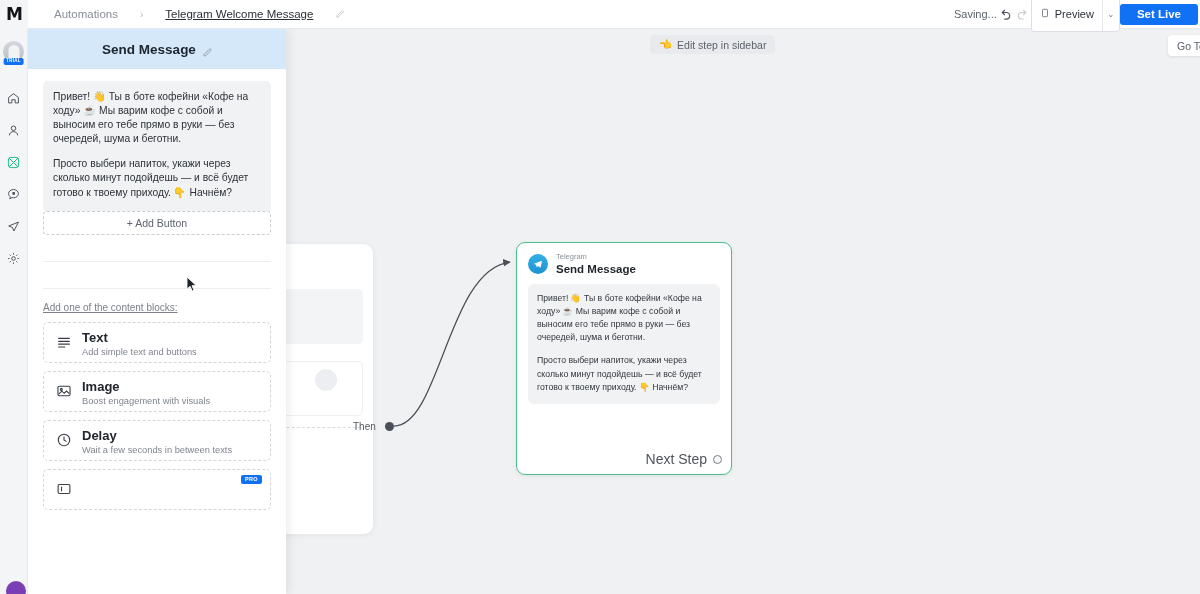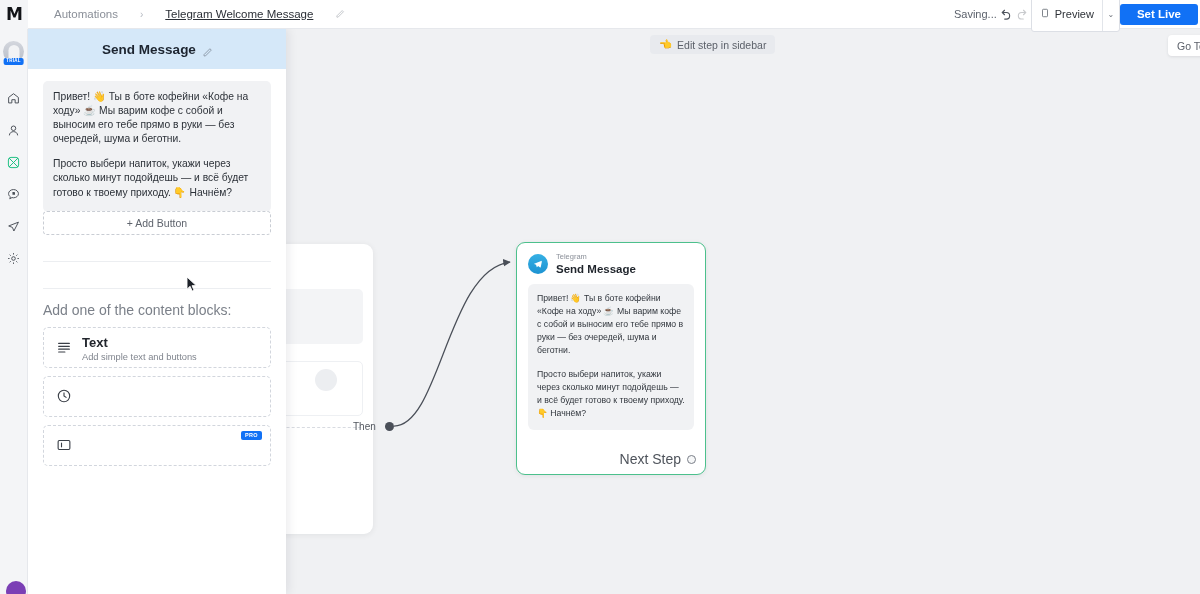--- a/index.html
+++ b/index.html
@@ -113,21 +113,21 @@
   .dashed-btn {
     border: 1px dashed #c9cdd4; border-radius: 4px; height: 24px;
     display: flex; align-items: center; justify-content: center;
     font-size: 10.5px; color: #5e636c; background: #fff;
   }
   .add-btn-wrap { margin-top: -1px; }
   .sb-divider { height: 1px; background: #eceef1; margin: 26px 0 18px 0; }
   .menu-btn-wrap { margin-bottom: 0; }
   .sb-divider2 { height: 1px; background: #eceef1; margin: 26px 0 0 0; }
   .blocks-label {
-    font-size: 14px; color: #7b8089; margin: 13px 0 9px 0;
+    font-size: 10px; color: #7b8089; margin: 13px 0 9px 0; text-decoration: underline;
   }
   .block-card {
     border: 1px dashed #d2d6dd; border-radius: 5px; height: 41px;
     display: flex; align-items: center; gap: 10px; padding: 0 11px;
     margin-bottom: 8px; background: #fff; position: relative;
   }
   .block-icon {
     width: 17px; height: 17px; flex: 0 0 17px; color: #3a3f47;
     display: flex; align-items: center; justify-content: center;
   }
@@ -194,21 +194,21 @@
     font-size: 10px; color: #52575f;
   }
   .then-dot {
     position: absolute; left: 357px; top: 393px; width: 9px; height: 9px;
     border-radius: 50%; background: #4a4f58;
   }
   .edge-svg { position: absolute; left: 0; top: 0; overflow: visible; }
 
   
   .node {
-    position: absolute; left: 488px; top: 213px; width: 190px; height: 233px;
+    position: absolute; left: 488px; top: 213px; width: 216px; height: 233px;
     background: #ffffff; border: 1.6px solid #4cc08c; border-radius: 9px;
     box-shadow: 0 1px 5px rgba(20,25,35,.07);
   }
   .node-head { display: flex; align-items: center; gap: 8px; padding: 10px 11px 0 11px; }
   .tg-icon {
     width: 20px; height: 20px; border-radius: 50%;
     background: linear-gradient(#36b0e4, #1d93d2);
     display: flex; align-items: center; justify-content: center; flex: 0 0 20px;
   }
   .node-sub { font-size: 7.5px; color: #8b9099; line-height: 1; }
@@ -409,28 +409,45 @@
           <svg viewBox="0 0 18 18" width="16" height="16" stroke="#3a3f47" stroke-width="1.35" stroke-linecap="round">
             <path d="M3 5h12M3 8.2h12M3 11.4h12M3 14.6h7"></path>
           </svg>
         </span>
         <span>
           <span class="block-title">Text</span>
           <span class="block-sub" style="display:block">Add simple text and buttons</span>
         </span>
       </div>
 
+      <div class="block-card">
+        <span class="block-icon">
+          <svg viewBox="0 0 18 18" width="16" height="16" fill="none" stroke="#3a3f47" stroke-width="1.25">
+            <rect x="2.2" y="3.6" width="13.6" height="10.8" rx="1.4"></rect>
+            <circle cx="6" cy="7.2" r="1.1"></circle>
+            <path d="M3 12.6l3.6-3.4 2.6 2.4 2.6-2.6 3.2 3"></path>
+          </svg>
+        </span>
+        <span>
+          <span class="block-title">Image</span>
+          <span class="block-sub" style="display:block">Boost engagement with visuals</span>
+        </span>
+      </div>
 
       <div class="block-card">
         <span class="block-icon">
           <svg viewBox="0 0 18 18" width="16" height="16" fill="none" stroke="#3a3f47" stroke-width="1.25">
             <circle cx="9" cy="9" r="6.4"></circle>
             <path d="M9 5.2V9l2.8 1.8"></path>
           </svg>
         </span>
+        <span>
+          <span class="block-title">Delay</span>
+          <span class="block-sub" style="display:block">Wait a few seconds in between texts</span>
+        </span>
       </div>
 
       <div class="block-card">
         <span class="block-icon">
           <svg viewBox="0 0 18 18" width="16" height="16" fill="none" stroke="#3a3f47" stroke-width="1.25">
             <rect x="2.4" y="4" width="13.2" height="10" rx="1.3"></rect>
             <path d="M6.2 6.4v5.2"></path>
           </svg>
         </span>
         <span class="pro-badge">PRO</span>

